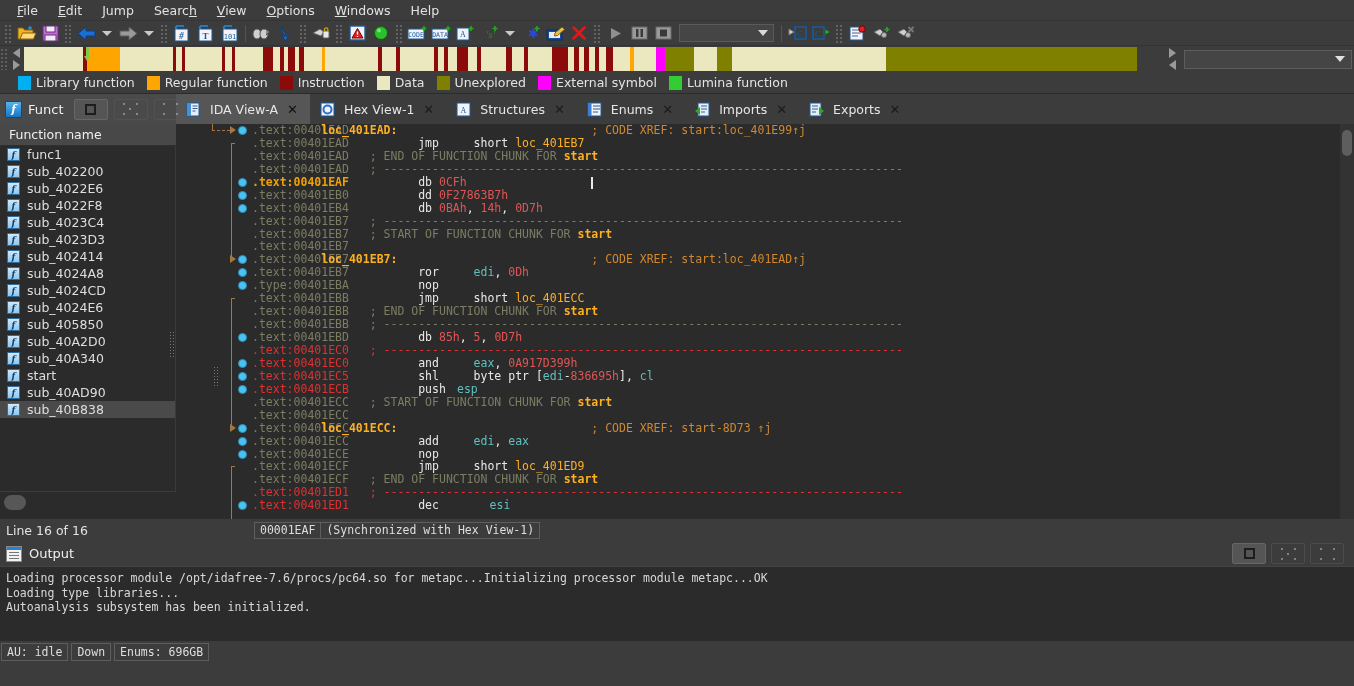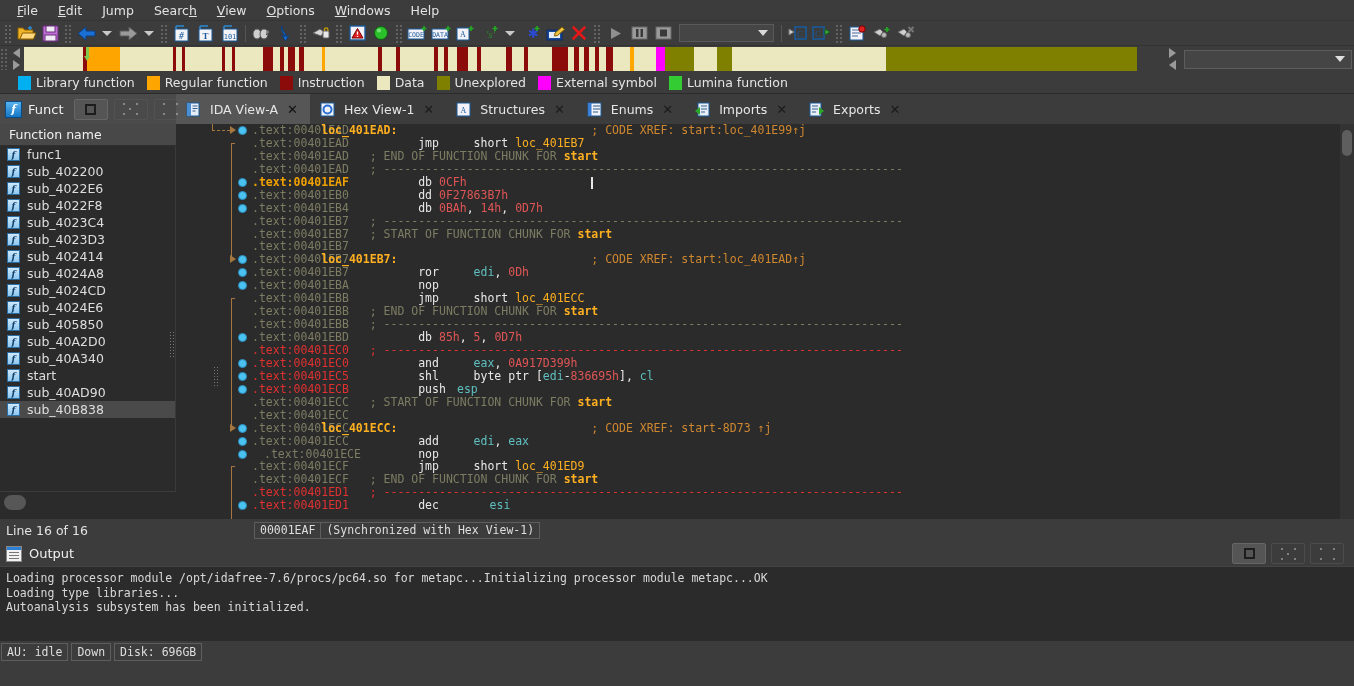--- a/index.html
+++ b/index.html
@@ -781,34 +781,34 @@
           <div class="line" style="position: absolute; top: 25.88px; left: 0px; width: 100%;"><span class="a-addr" style="position: absolute; left: 0px;">.text:00401EAD</span><span class="c-dim" style="position: absolute; left: 117.725px;">; END OF FUNCTION CHUNK FOR </span><span class="c-label" style="position: absolute; left: 311.625px;">start</span></div>
           <div class="line" style="position: absolute; top: 38.82px; left: 0px; width: 100%;"><span class="a-addr" style="position: absolute; left: 0px;">.text:00401EAD</span><span class="c-dim" style="position: absolute; left: 117.725px;">; ---------------------------------------------------------------------------</span></div>
           <div class="line" style="position: absolute; top: 51.76px; left: 0px; width: 100%;"><span class="a-addr-cur" style="position: absolute; left: 0px;">.text:00401EAF</span><span class="c-mnem" style="position: absolute; left: 166.2px;">db </span><span class="c-num" style="position: absolute; left: 186.975px;">0CFh</span></div>
           <div class="line" style="position: absolute; top: 64.7px; left: 0px; width: 100%;"><span class="a-addr" style="position: absolute; left: 0px;">.text:00401EB0</span><span class="c-mnem" style="position: absolute; left: 166.2px;">dd </span><span class="c-num" style="position: absolute; left: 186.975px;">0F27863B7h</span></div>
           <div class="line" style="position: absolute; top: 77.64px; left: 0px; width: 100%;"><span class="a-addr" style="position: absolute; left: 0px;">.text:00401EB4</span><span class="c-mnem" style="position: absolute; left: 166.2px;">db </span><span class="c-num" style="position: absolute; left: 186.975px;">0BAh</span><span class="c-mnem" style="position: absolute; left: 214.675px;">, </span><span class="c-num" style="position: absolute; left: 228.525px;">14h</span><span class="c-mnem" style="position: absolute; left: 249.3px;">, </span><span class="c-num" style="position: absolute; left: 263.15px;">0D7h</span></div>
           <div class="line" style="position: absolute; top: 90.58px; left: 0px; width: 100%;"><span class="a-addr" style="position: absolute; left: 0px;">.text:00401EB7</span><span class="c-dim" style="position: absolute; left: 117.725px;">; ---------------------------------------------------------------------------</span></div>
           <div class="line" style="position: absolute; top: 103.52px; left: 0px; width: 100%;"><span class="a-addr" style="position: absolute; left: 0px;">.text:00401EB7</span><span class="c-dim" style="position: absolute; left: 117.725px;">; START OF FUNCTION CHUNK FOR </span><span class="c-label" style="position: absolute; left: 325.475px;">start</span></div>
           <div class="line" style="position: absolute; top: 116.46px; left: 0px; width: 100%;"><span class="a-addr" style="position: absolute; left: 0px;">.text:00401EB7</span></div>
           <div class="line" style="position: absolute; top: 129.4px; left: 0px; width: 100%;"><span class="a-addr" style="position: absolute; left: 0px;">.text:00401EB7</span><span class="c-label" style="position: absolute; left: 69.25px;">loc_401EB7:</span><span class="c-cmt-o" style="position: absolute; left: 339.325px;">; CODE XREF: start:loc_401EAD</span><span class="c-cmt-o" style="position: absolute; left: 540.15px;">↑j</span></div>
           <div class="line" style="position: absolute; top: 142.34px; left: 0px; width: 100%;"><span class="a-addr" style="position: absolute; left: 0px;">.text:00401EB7</span><span class="c-mnem" style="position: absolute; left: 166.2px;">ror</span><span class="c-reg" style="position: absolute; left: 221.6px;">edi</span><span class="c-mnem" style="position: absolute; left: 242.375px;">, </span><span class="c-num" style="position: absolute; left: 256.225px;">0Dh</span></div>
-          <div class="line" style="position: absolute; top: 155.28px; left: 0px; width: 100%;"><span class="a-addr" style="position: absolute; left: 0px;">.text:00401EBA</span><span class="c-mnem" style="position: absolute; left: 166.2px;">nop</span></div>
+          <div class="line" style="position: absolute; top: 155.28px; left: 0px; width: 100%;"><span class="a-addr" style="position: absolute; left: 0px;">.type:00401EBA</span><span class="c-mnem" style="position: absolute; left: 166.2px;">nop</span></div>
           <div class="line" style="position: absolute; top: 168.22px; left: 0px; width: 100%;"><span class="a-addr" style="position: absolute; left: 0px;">.text:00401EBB</span><span class="c-mnem" style="position: absolute; left: 166.2px;">jmp</span><span class="c-mnem" style="position: absolute; left: 221.6px;">short </span><span class="c-name" style="position: absolute; left: 263.15px;">loc_401ECC</span></div>
           <div class="line" style="position: absolute; top: 181.16px; left: 0px; width: 100%;"><span class="a-addr" style="position: absolute; left: 0px;">.text:00401EBB</span><span class="c-dim" style="position: absolute; left: 117.725px;">; END OF FUNCTION CHUNK FOR </span><span class="c-label" style="position: absolute; left: 311.625px;">start</span></div>
           <div class="line" style="position: absolute; top: 194.1px; left: 0px; width: 100%;"><span class="a-addr" style="position: absolute; left: 0px;">.text:00401EBB</span><span class="c-dim" style="position: absolute; left: 117.725px;">; ---------------------------------------------------------------------------</span></div>
           <div class="line" style="position: absolute; top: 207.04px; left: 0px; width: 100%;"><span class="a-addr" style="position: absolute; left: 0px;">.text:00401EBD</span><span class="c-mnem" style="position: absolute; left: 166.2px;">db </span><span class="c-num" style="position: absolute; left: 186.975px;">85h</span><span class="c-mnem" style="position: absolute; left: 207.75px;">, </span><span class="c-num" style="position: absolute; left: 221.6px;">5</span><span class="c-mnem" style="position: absolute; left: 228.525px;">, </span><span class="c-num" style="position: absolute; left: 242.375px;">0D7h</span></div>
           <div class="line" style="position: absolute; top: 219.98px; left: 0px; width: 100%;"><span class="a-addr-red" style="position: absolute; left: 0px;">.text:00401EC0</span><span class="a-addr-red" style="position: absolute; left: 117.725px;">; ---------------------------------------------------------------------------</span></div>
           <div class="line" style="position: absolute; top: 232.92px; left: 0px; width: 100%;"><span class="a-addr-red" style="position: absolute; left: 0px;">.text:00401EC0</span><span class="c-mnem" style="position: absolute; left: 166.2px;">and</span><span class="c-reg" style="position: absolute; left: 221.6px;">eax</span><span class="c-mnem" style="position: absolute; left: 242.375px;">, </span><span class="c-num" style="position: absolute; left: 256.225px;">0A917D399h</span></div>
           <div class="line" style="position: absolute; top: 245.86px; left: 0px; width: 100%;"><span class="a-addr-red" style="position: absolute; left: 0px;">.text:00401EC5</span><span class="c-mnem" style="position: absolute; left: 166.2px;">shl</span><span class="c-mnem" style="position: absolute; left: 221.6px;">byte ptr [</span><span class="c-reg" style="position: absolute; left: 290.85px;">edi</span><span class="c-mnem" style="position: absolute; left: 311.625px;">-</span><span class="c-num" style="position: absolute; left: 318.55px;">836695h</span><span class="c-mnem" style="position: absolute; left: 367.025px;">], </span><span class="c-reg" style="position: absolute; left: 387.8px;">cl</span></div>
           <div class="line" style="position: absolute; top: 258.8px; left: 0px; width: 100%;"><span class="a-addr-red" style="position: absolute; left: 0px;">.text:00401ECB</span><span class="c-mnem" style="position: absolute; left: 166.2px;">push</span><span class="c-reg" style="position: absolute; left: 205px;">esp</span></div>
           <div class="line" style="position: absolute; top: 271.74px; left: 0px; width: 100%;"><span class="a-addr" style="position: absolute; left: 0px;">.text:00401ECC</span><span class="c-dim" style="position: absolute; left: 117.725px;">; START OF FUNCTION CHUNK FOR </span><span class="c-label" style="position: absolute; left: 325.475px;">start</span></div>
           <div class="line" style="position: absolute; top: 284.68px; left: 0px; width: 100%;"><span class="a-addr" style="position: absolute; left: 0px;">.text:00401ECC</span></div>
           <div class="line" style="position: absolute; top: 297.62px; left: 0px; width: 100%;"><span class="a-addr" style="position: absolute; left: 0px;">.text:00401ECC</span><span class="c-label" style="position: absolute; left: 69.25px;">loc_401ECC:</span><span class="c-cmt-o" style="position: absolute; left: 339.325px;">; CODE XREF: start-8D73</span><span class="c-cmt-o" style="position: absolute; left: 505.525px;">↑j</span></div>
           <div class="line" style="position: absolute; top: 310.56px; left: 0px; width: 100%;"><span class="a-addr" style="position: absolute; left: 0px;">.text:00401ECC</span><span class="c-mnem" style="position: absolute; left: 166.2px;">add</span><span class="c-reg" style="position: absolute; left: 221.6px;">edi</span><span class="c-mnem" style="position: absolute; left: 242.375px;">, </span><span class="c-reg" style="position: absolute; left: 256.225px;">eax</span></div>
-          <div class="line" style="position: absolute; top: 323.5px; left: 0px; width: 100%;"><span class="a-addr" style="position: absolute; left: 12px;">.text:00401ECE</span><span class="c-mnem" style="position: absolute; left: 166.2px;">nop</span></div>
+          <div class="line" style="position: absolute; top: 323.5px; left: 0px; width: 100%;"><span class="a-addr" style="position: absolute; left: 0px;">.text:00401ECE</span><span class="c-mnem" style="position: absolute; left: 166.2px;">nop</span></div>
           <div class="line" style="position: absolute; top: 336.44px; left: 0px; width: 100%;"><span class="a-addr" style="position: absolute; left: 0px;">.text:00401ECF</span><span class="c-mnem" style="position: absolute; left: 166.2px;">jmp</span><span class="c-mnem" style="position: absolute; left: 221.6px;">short </span><span class="c-name" style="position: absolute; left: 263.15px;">loc_401ED9</span></div>
           <div class="line" style="position: absolute; top: 349.38px; left: 0px; width: 100%;"><span class="a-addr" style="position: absolute; left: 0px;">.text:00401ECF</span><span class="c-dim" style="position: absolute; left: 117.725px;">; END OF FUNCTION CHUNK FOR </span><span class="c-label" style="position: absolute; left: 311.625px;">start</span></div>
           <div class="line" style="position: absolute; top: 362.32px; left: 0px; width: 100%;"><span class="a-addr-red" style="position: absolute; left: 0px;">.text:00401ED1</span><span class="a-addr-red" style="position: absolute; left: 117.725px;">; ---------------------------------------------------------------------------</span></div>
           <div class="line" style="position: absolute; top: 375.26px; left: 0px; width: 100%;"><span class="a-addr-red" style="position: absolute; left: 0px;">.text:00401ED1</span><span class="c-mnem" style="position: absolute; left: 166.2px;">dec</span><span class="c-reg" style="position: absolute; left: 221.6px; margin-left: 16px;">esi</span></div>
         </div>
       <div id="code-grip" style="top: 241.86px;"></div>
       <div id="vscroll">
         <div class="thumb"></div>
       </div>
     </div>
@@ -849,14 +849,14 @@
   <div id="outlog">
       <div class="ol">Loading processor module /opt/idafree-7.6/procs/pc64.so for metapc...Initializing processor module metapc...OK</div>
       <div class="ol">Loading type libraries...</div>
       <div class="ol">Autoanalysis subsystem has been initialized.</div>
     </div>
 </div>
 
 <div id="statusbar">
     <div class="sb-cell">AU: idle</div>
     <div class="sb-cell">Down</div>
-    <div class="sb-cell">Disk: 696GB</div>
+    <div class="sb-cell">Enums: 696GB</div>
   </div>
 
 </body></html>

